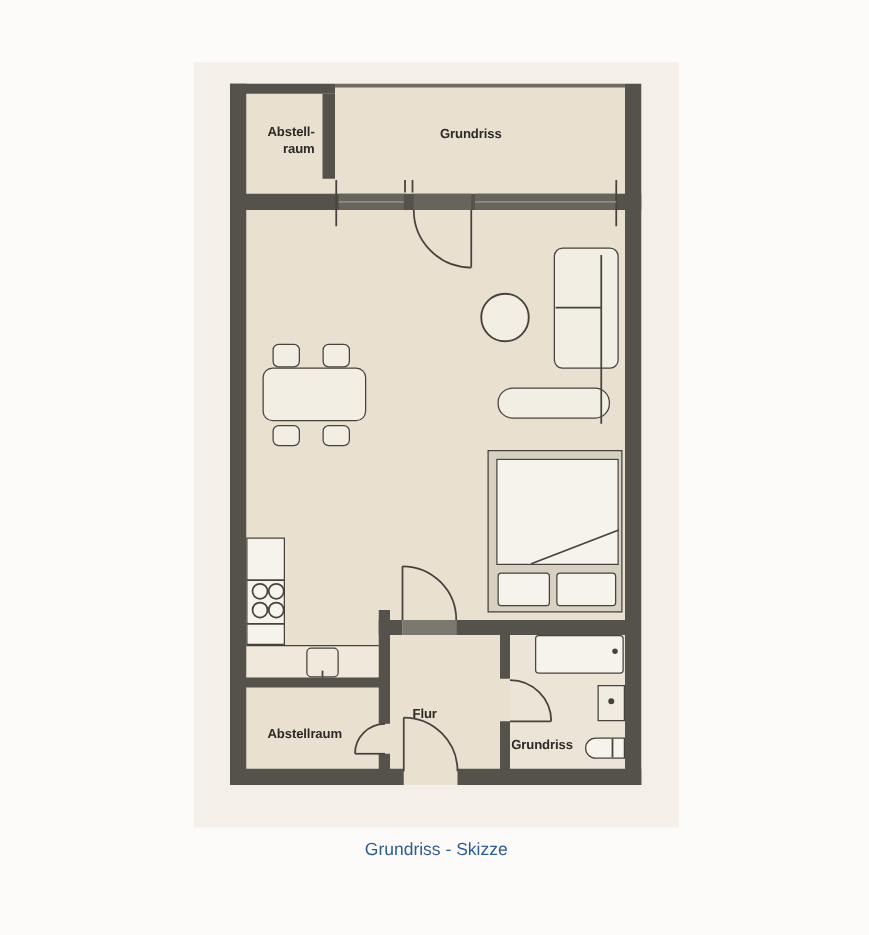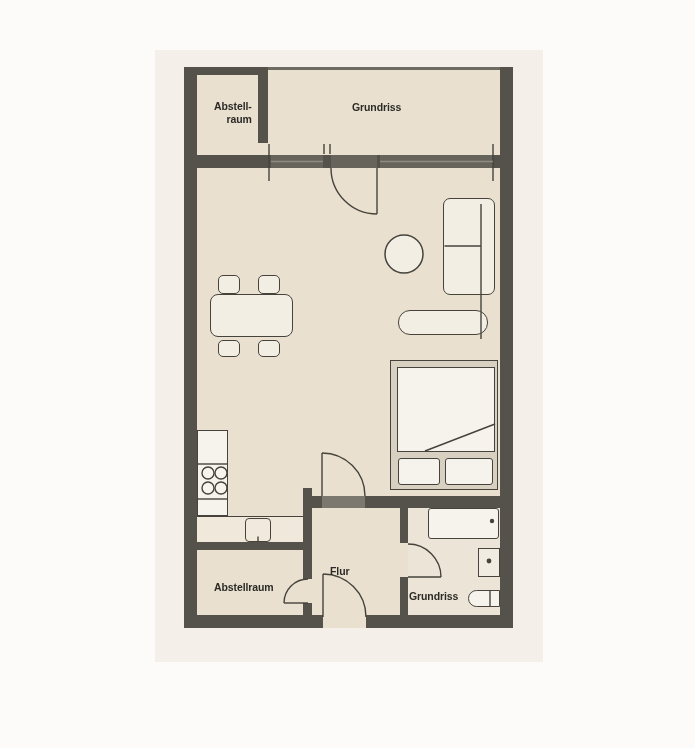--- a/index.html
+++ b/index.html
@@ -142,14 +142,15 @@
     <div class="room-label" style="left:59px;top:50px;text-align:right;">
       <span>Abstell-</span><br>
       <span>raum</span>
     </div>
     <div class="room-label" style="left:197px;top:51px;">Grundriss</div>
     <div class="room-label" style="left:175px;top:515px;">Flur</div>
     <div class="room-label" style="left:59px;top:531px;">Abstellraum</div>
     <div class="room-label" style="left:254px;top:540px;">Grundriss</div>
   </div>
 
+  <div class="caption">Grundriss - Skizze</div>
 
 </div>
 
 </body></html>

